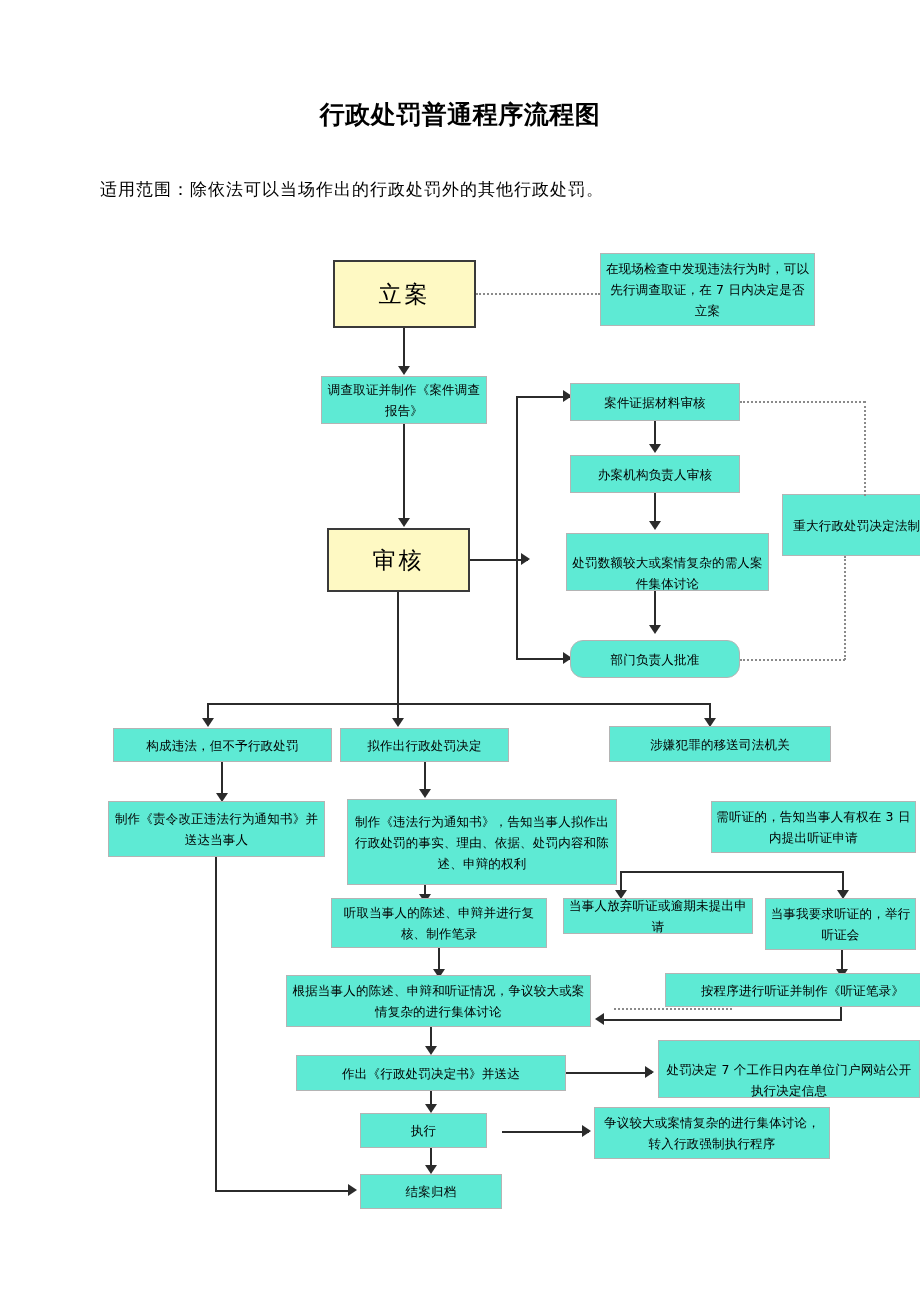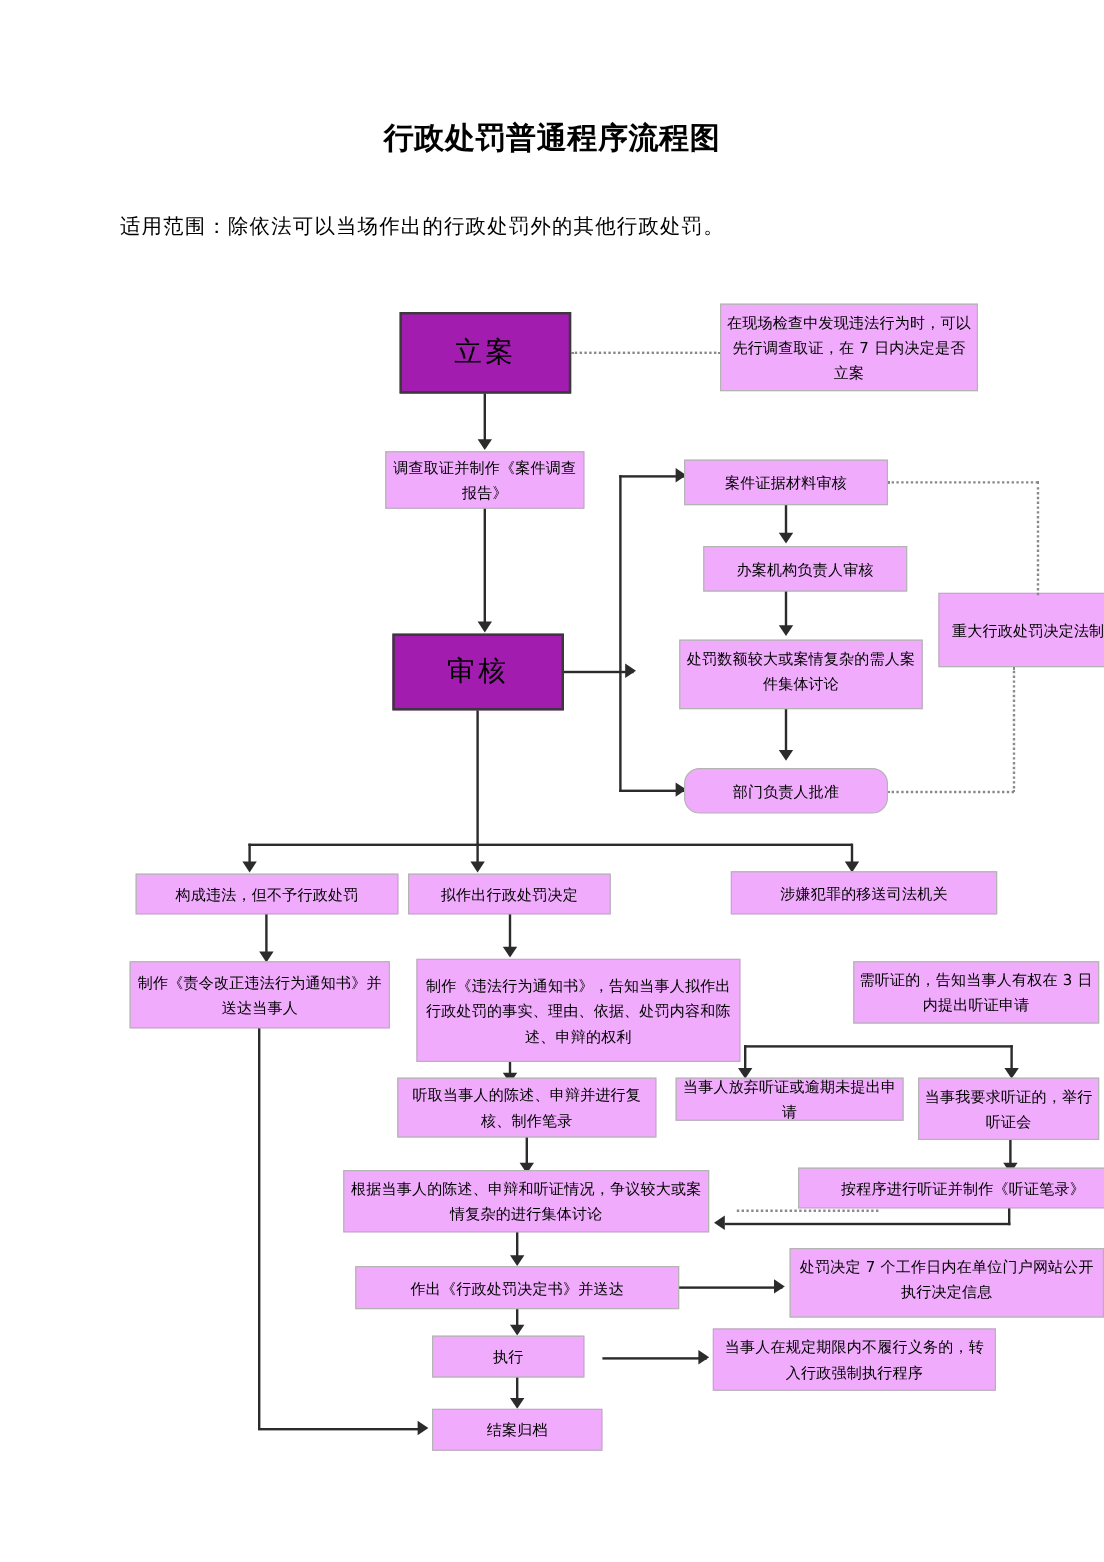--- a/index.html
+++ b/index.html
@@ -25,33 +25,33 @@
     position:absolute;left:100px;top:176px;width:760px;
     font-family:"DejaVu Serif","Liberation Serif",serif;
     font-size:17px;line-height:26px;letter-spacing:1px;
   }
 
   
   .node{
     position:absolute;
     box-sizing:border-box;
     border:1px solid #b4b4b4;
-    background:#f0abfc;
+    background:#5eead4;
     display:flex;align-items:center;justify-content:center;
     text-align:center;
     font-family:"DejaVu Sans","Liberation Sans",sans-serif;
     font-size:12.5px;
     line-height:21px;
     letter-spacing:.2px;
     overflow:hidden;
     padding:0 4px;
   }
-  .node.strong{border:2px solid #3a3a3a;background:#a21caf;justify-content:flex-end;}
+  .node.strong{border:2px solid #3a3a3a;background:#fef9c3;justify-content:flex-end;}
   .node.big{font-size:23px;font-weight:400;letter-spacing:3px;}
-  .node.clip{align-items:flex-start;padding-top:4px;}
+  .node.clip{align-items:flex-start;padding-top:18px;}
   .node .txt{display:block;width:100%;}
 
   
   .ln{position:absolute;background:#2b2b2b;}
   .lnv{width:2px;}
   .lnh{height:2px;}
   .dot{position:absolute;}
   .dotv{width:0;border-left:2px dotted #8a8a8a;}
   .doth{height:0;border-top:2px dotted #8a8a8a;}
   .arrow{
@@ -108,21 +108,21 @@
   <div class="arrow right" style="left:563px;top:390px;"></div>
   <div class="ln lnh" style="left:516px;top:658px;width:54px;"></div>
   <div class="arrow right" style="left:563px;top:652px;"></div>
 
   <div class="node" style="left:570px;top:383px;width:170px;height:38px;">
     <span class="txt">案件证据材料审核</span>
   </div>
   <div class="ln lnv" style="left:654px;top:421px;height:26px;"></div>
   <div class="arrow down" style="left:649px;top:444px;"></div>
 
-  <div class="node" style="left:570px;top:455px;width:170px;height:38px;margin-left:16px;">
+  <div class="node" style="left:570px;top:455px;width:170px;height:38px;">
     <span class="txt">办案机构负责人审核</span>
   </div>
   <div class="ln lnv" style="left:654px;top:493px;height:32px;"></div>
   <div class="arrow down" style="left:649px;top:521px;"></div>
 
   <div class="node clip" style="left:566px;top:533px;width:203px;height:58px;">
     <span class="txt">处罚数额较大或案情复杂的需人案件集体讨论</span>
   </div>
   <div class="ln lnv" style="left:654px;top:591px;height:38px;"></div>
   <div class="arrow down" style="left:649px;top:625px;"></div>
@@ -239,21 +239,21 @@
   <div class="arrow down" style="left:425px;top:1104px;"></div>
 
   <div class="node" style="left:360px;top:1113px;width:127px;height:35px;">
     <span class="txt">执行</span>
   </div>
 
   <div class="ln lnh" style="left:502px;top:1131px;width:87px;"></div>
   <div class="arrow right" style="left:582px;top:1125px;"></div>
 
   <div class="node" style="left:594px;top:1107px;width:236px;height:52px;">
-    <span class="txt">当事人在规定期限内不履行义务的，转入行政强制执行程序</span>
+    <span class="txt">争议较大或案情复杂的进行集体讨论，转入行政强制执行程序</span>
   </div>
 
   <div class="ln lnv" style="left:430px;top:1148px;height:20px;"></div>
   <div class="arrow down" style="left:425px;top:1165px;"></div>
 
   <div class="node" style="left:360px;top:1174px;width:142px;height:35px;">
     <span class="txt">结案归档</span>
   </div>
 
   <div class="ln lnv" style="left:215px;top:857px;height:334px;"></div>

